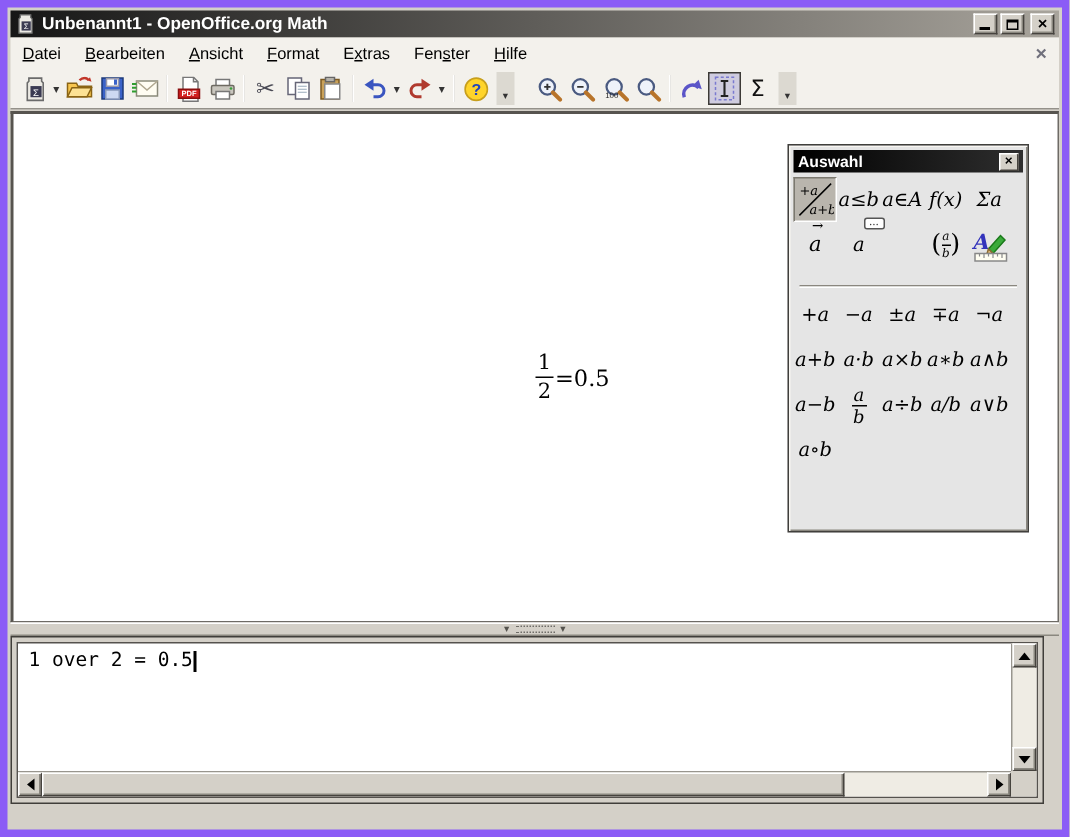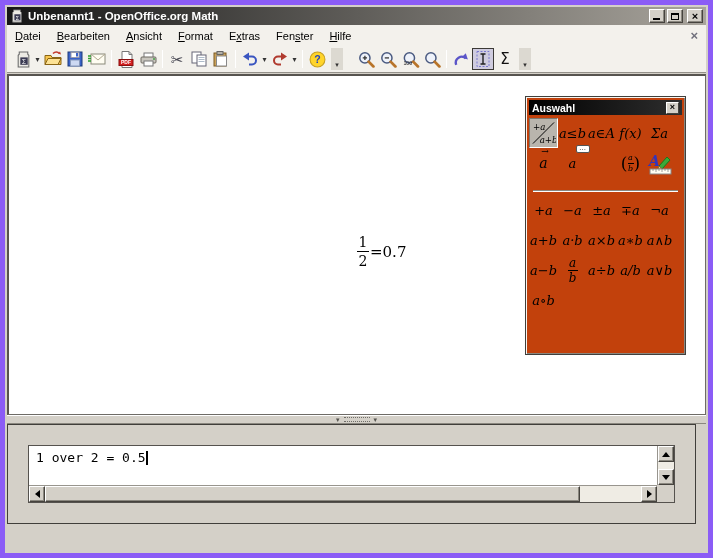--- a/index.html
+++ b/index.html
@@ -37,21 +37,21 @@
   
   .docarea{position:absolute;left:2px;right:2px;top:69px;height:341px;background:#fff;
     border:1px solid #6e6b66;border-left:2px solid #57544f;border-top:2px solid #57544f;}
   .formula{position:absolute;left:352px;top:230px;display:flex;align-items:center;
     font-family:"DejaVu Serif",serif;font-size:15px;color:#000;}
   .frac{display:flex;flex-direction:column;align-items:center;line-height:1;}
   .frac .fn{font-size:14px;}
   .frac .fb{width:12px;height:1px;background:#000;margin:2px 0;}
   .rhs{margin-left:1px;}
   
-  .palette{position:absolute;left:520px;top:91px;width:161px;height:259px;background:#c2410c;
+  .palette{position:absolute;left:520px;top:91px;width:161px;height:259px;background:#e5e5e5;
     border:1px solid #403f3c;box-shadow:inset 1px 1px 0 #f8f6f1,inset -1px -1px 0 #8a877f;padding:3px;}
   .pttl{height:15px;background:linear-gradient(to right,#000,#2e2e2e);color:#fff;font-size:10.5px;
     font-weight:bold;display:flex;align-items:center;padding:0 3px;}
   .pclose{margin-left:auto;width:13px;height:12px;background:#d4d0c8;border:1px solid;
     border-color:#fff #46433e #46433e #fff;color:#000;font-size:9px;font-weight:bold;
     display:flex;align-items:center;justify-content:center;line-height:1;}
   .cats{display:grid;grid-template-columns:repeat(5,29px);grid-auto-rows:30px;margin-top:3px;
     font-family:"DejaVu Serif",serif;}
   .cat{display:flex;align-items:center;justify-content:center;font-style:italic;font-size:13px;color:#000;}
   .cat.pressed{background:#b9b5ad;border:1px solid;border-color:#7b786f #fff #fff #7b786f;}
@@ -69,22 +69,22 @@
   .paren{display:flex;align-items:center;font-size:13px;}
   .paren .big{font-size:17px;font-style:normal;}
   .paren .mini-frac{font-size:8px;}
   .paren .mini-frac .fb{width:6px;}
   
   .splitter{position:absolute;left:2px;right:2px;top:410px;height:9px;background:#d4d0c8;
     border-top:1px solid #fff;border-bottom:1px solid #8a877f;display:flex;align-items:center;justify-content:center;gap:4px;}
   .splitter .tri{font-size:7px;color:#55534e;line-height:1;}
   .dots{width:26px;height:5px;border-top:1px dotted #6f6d68;border-bottom:1px dotted #6f6d68;}
   
-  .cmdframe{position:absolute;left:2px;right:12px;top:419px;height:100px;background:#d4d0c8;
-    border:1px solid #403e3a;padding:20px;}
+  .cmdframe{position:absolute;left:2px;right:12px;top:419px;height:112px;background:#d4d0c8;
+    border:1px solid #403e3a;padding:3px;}
   .cmdbox{position:relative;width:100%;height:100%;border:1px solid #55524e;background:#fff;}
   .cmdtext{position:absolute;left:0;top:0;right:17px;bottom:17px;padding:4px 7px;
     font-family:"DejaVu Sans Mono",monospace;font-size:13px;color:#000;white-space:pre;overflow:hidden;}
   .caret{display:inline-block;width:2px;height:14px;background:#000;vertical-align:text-bottom;}
   .vscroll{position:absolute;right:0;top:0;bottom:17px;width:17px;background:#efece4;border-left:1px solid #98958e;}
   .hscroll{position:absolute;left:0;right:17px;bottom:0;height:17px;background:#efece4;border-top:1px solid #98958e;display:flex;}
   .sbtn{width:16px;height:16px;background:#d4d0c8;border:1px solid;border-color:#fff #46433e #46433e #fff;
     box-shadow:inset -1px -1px 0 #8a877f;display:flex;align-items:center;justify-content:center;flex:none;}
   .vscroll .sbtn{position:absolute;left:0;width:16px;}
   .vscroll .up{top:0;}
@@ -282,21 +282,21 @@
       </div>
   </div>
 
   <div class="docarea"></div>
   <div class="formula">
     <span class="frac">
       <span class="fn">1</span>
       <span class="fb"></span>
       <span class="fn">2</span>
     </span>
-    <span class="rhs">=0.7</span>
+    <span class="rhs">=0.5</span>
   </div>
 
   <div class="palette">
     <div class="pttl">
       <span>Auswahl</span>
       <span class="pclose">
           <span>×</span>
         </span>
     </div>
     <div class="cats">

